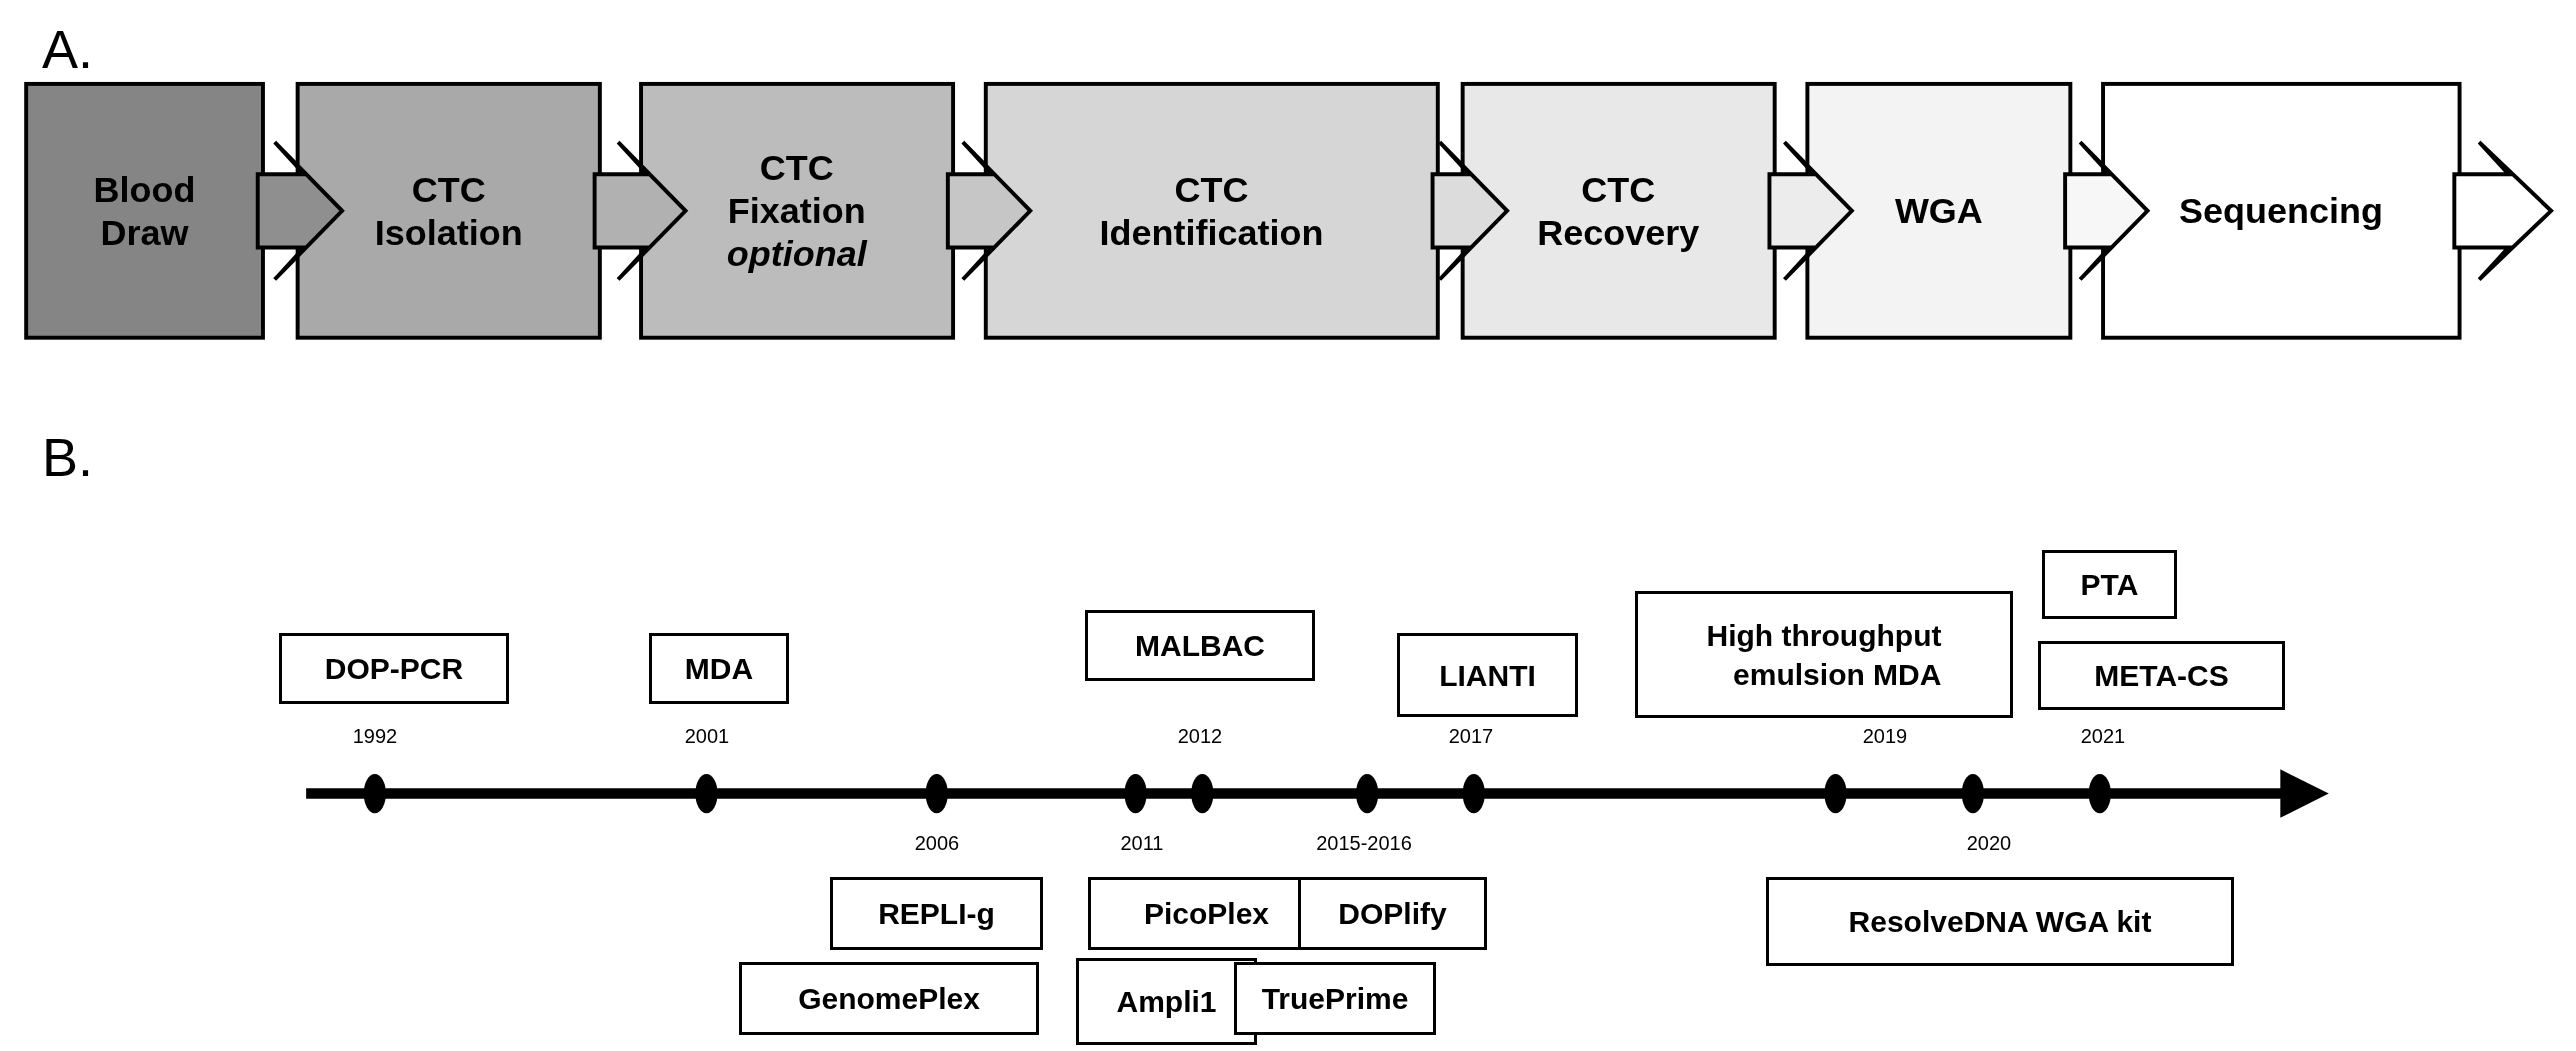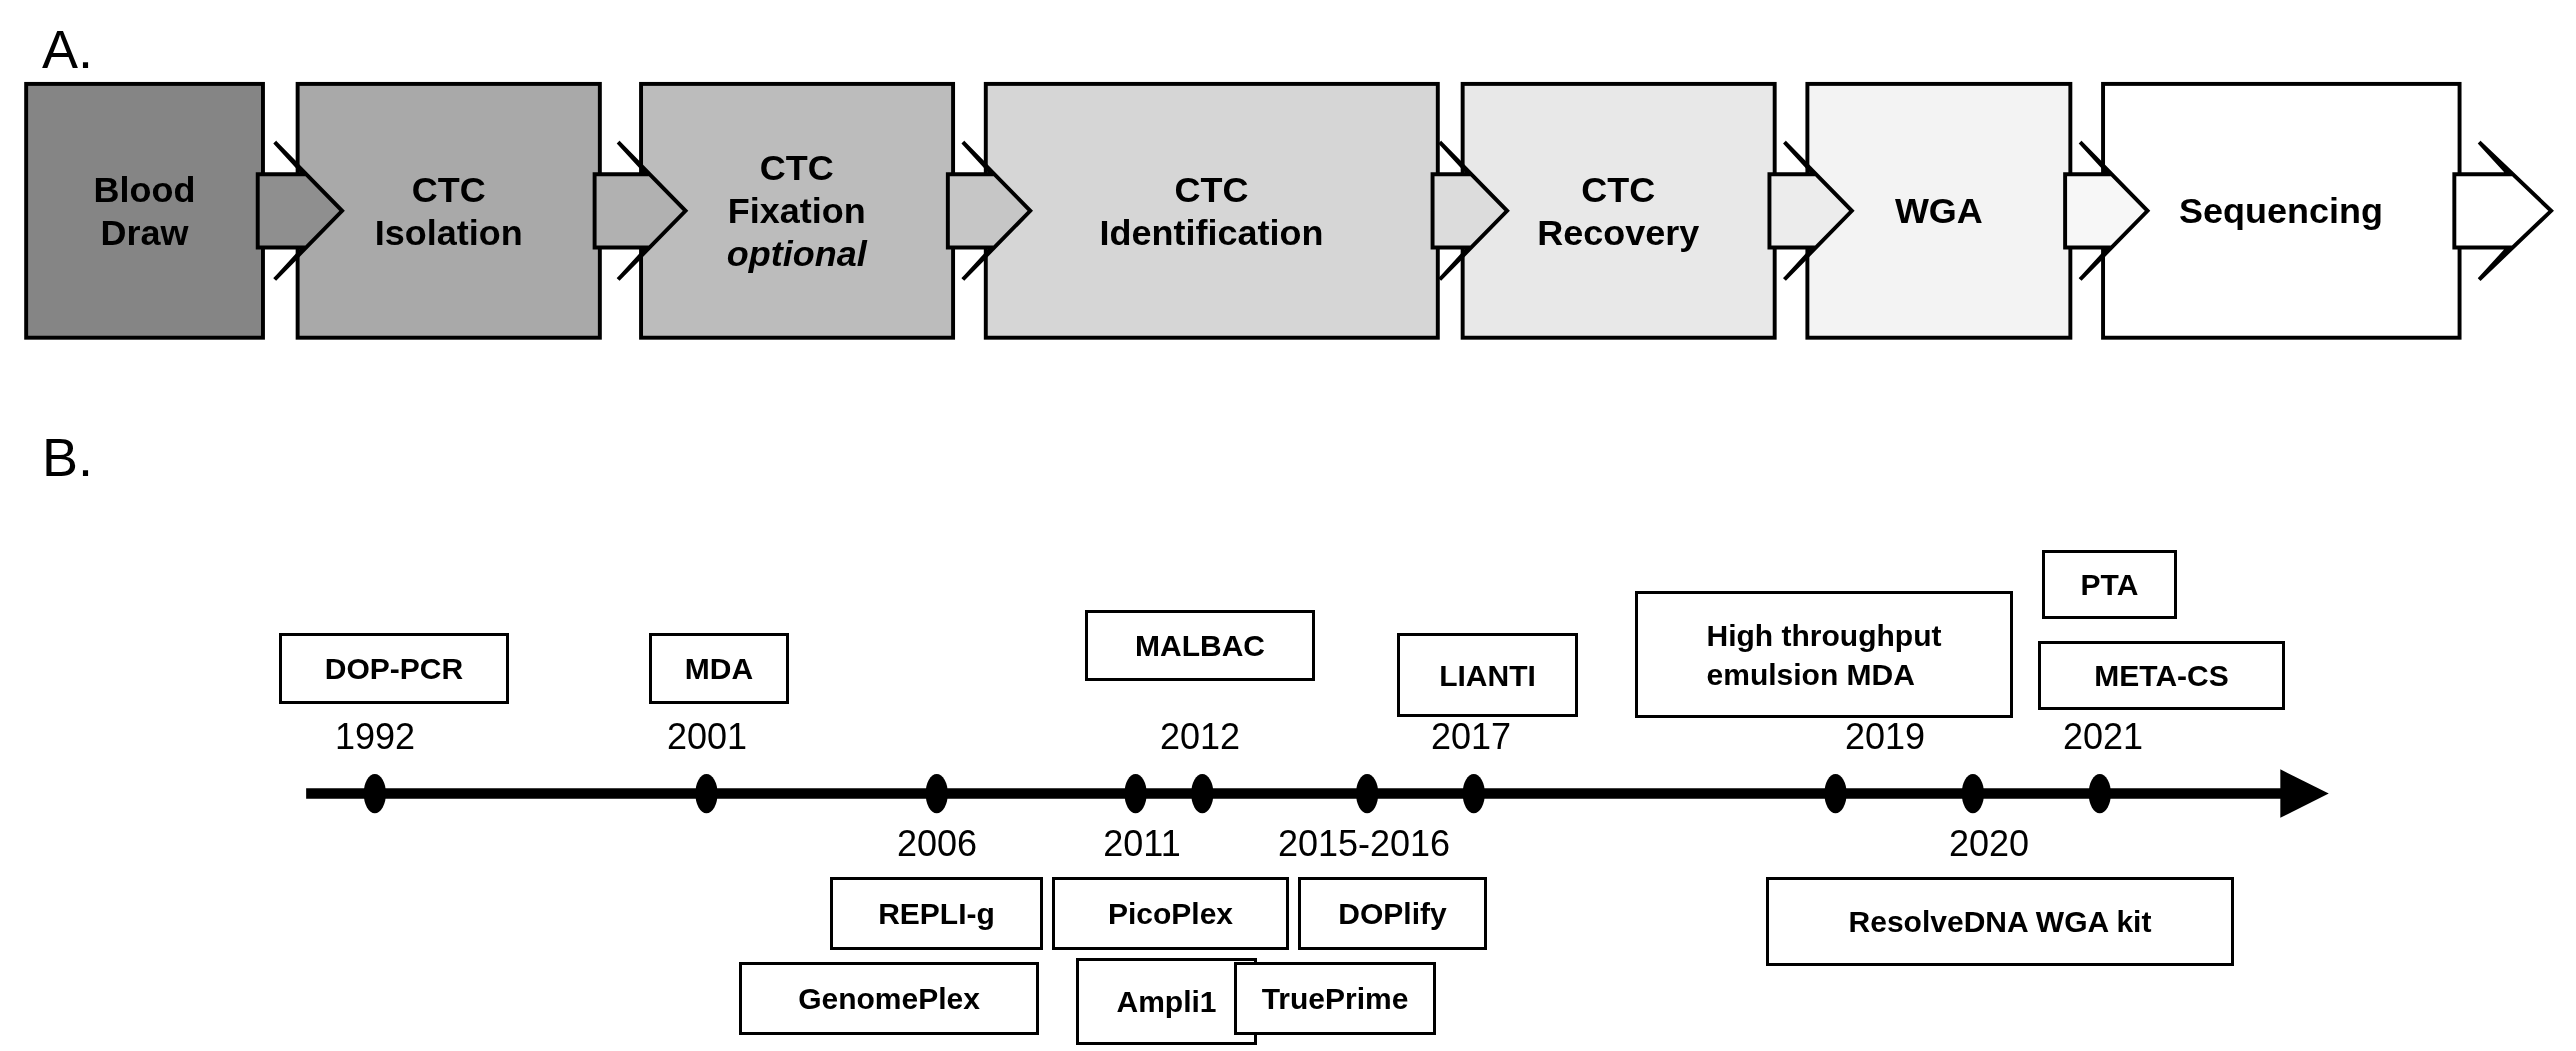--- a/index.html
+++ b/index.html
@@ -2,24 +2,24 @@
 <html style="font-size:10.5px"><head>
 <meta charset="utf-8">
 <style>
   html,body{margin:0;padding:0;background:#ffffff;}
   body{width:2576px;height:1052px;position:relative;overflow:hidden;
        font-family:"Liberation Sans",sans-serif;color:#000;}
   .abs{position:absolute;}
   .panel-label{position:absolute;font-size:54px;line-height:1;color:#000;}
   svg text{font-family:"Liberation Sans",sans-serif;font-weight:bold;fill:#000;}
   .tbox{position:absolute;box-sizing:border-box;border:3.3px solid #000;background:#ffffff;
-        display:flex;align-items:center;justify-content:center;text-align:left;
+        display:flex;align-items:center;justify-content:center;text-align:right;
         font-weight:bold;font-size:30px;line-height:39px;color:#000;}
   .year{position:absolute;width:262px;height:39px;line-height:39px;text-align:center;
-        font-size:36px;font-weight:normal;color:#000;}
+        font-size:20px;font-weight:normal;color:#000;}
 </style>
 </head>
 <body>
 
 <div class="panel-label" style="left:42px;top:22px">A.</div>
 
 <svg class="abs" style="left:0;top:0" width="2576" height="419" viewBox="0 0 3938 640">
   <g>
     <rect x="40" y="128" width="362" height="388" stroke="#000" stroke-width="6" fill="#858585"></rect>
     <rect x="455" y="128" width="462" height="388" stroke="#000" stroke-width="6" fill="#a9a9a9"></rect>
@@ -106,21 +106,21 @@
 <div class="year" style="left:1011px;top:824px">2011</div>
 <div class="year" style="left:1233px;top:824px">2015-2016</div>
 <div class="year" style="left:1858px;top:824px">2020</div>
 
 <div class="tbox" style="left:830px;top:877px;width:213px;height:73px">
     <span>REPLI-g</span>
   </div>
 <div class="tbox" style="left:739px;top:962px;width:300px;height:73px">
     <span>GenomePlex</span>
   </div>
-<div class="tbox" style="left:1052px;top:877px;width:237px;height:73px">
+<div class="tbox" style="left:1088px;top:877px;width:237px;height:73px">
     <span>PicoPlex</span>
   </div>
 <div class="tbox" style="left:1076px;top:958px;width:181px;height:87px">
     <span>Ampli1</span>
   </div>
 <div class="tbox" style="left:1298px;top:877px;width:189px;height:73px">
     <span>DOPlify</span>
   </div>
 <div class="tbox" style="left:1234px;top:962px;width:202px;height:73px">
     <span>TruePrime</span>

